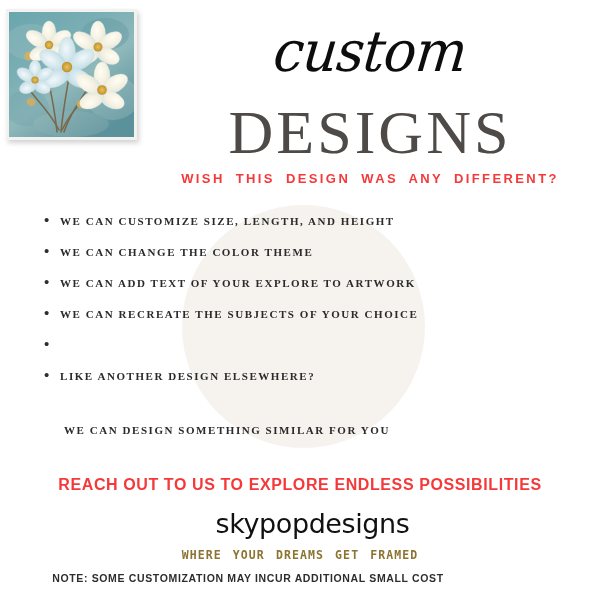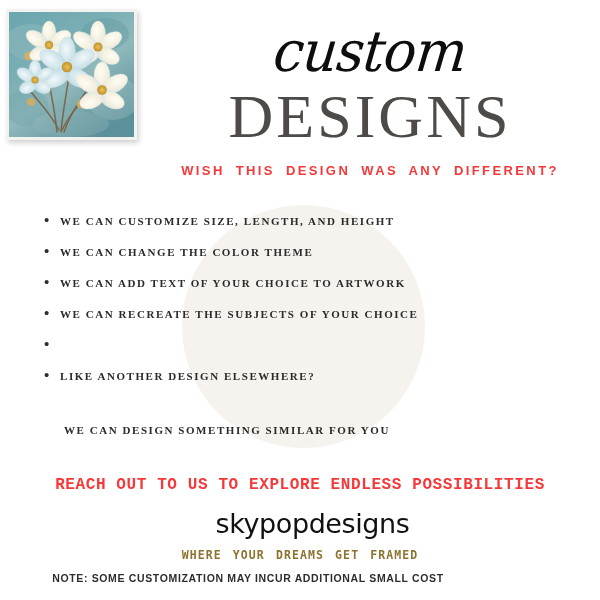--- a/index.html
+++ b/index.html
@@ -70,31 +70,31 @@
     margin-top: 25px;
     transform: skewX(-6deg) scaleY(1.05);
     font-weight: 400;
   }
   #main-designs {
     font-family: "Liberation Serif", "DejaVu Serif", serif;
     font-size: 62px;
     line-height: 1;
     color: #4d4a48;
     letter-spacing: 3px;
-    margin-top: 6px;
+    margin-top: 22px;
     font-weight: 400;
   }
   #subtitle-red {
     font-family: "Liberation Sans", sans-serif;
     font-size: 13px;
     font-weight: 700;
     color: #f5393a;
     letter-spacing: 2.4px;
     word-spacing: 5px;
-    margin-top: 16px;
+    margin-top: 8px;
   }
 
   
   #feature-list {
     position: absolute;
     left: 44px;
     top: 212px;
     width: 545px;
     z-index: 2;
   }
@@ -120,21 +120,21 @@
   .feature-row.continuation .feature-bullet { visibility: hidden; }
   .feature-row.continuation .feature-text { padding-left: 4px; margin-top: 26px; }
 
   
   #cta-red {
     position: absolute;
     left: 0;
     top: 476px;
     width: 600px;
     text-align: center;
-    font-family: Liberation Mono, monospace;
+    font-family: Liberation Sans, sans-serif;
     font-size: 16px;
     font-weight: 700;
     color: #f5393a;
     letter-spacing: 0.6px;
     z-index: 2;
   }
 
   
   #brand-block {
     position: absolute;
@@ -302,21 +302,21 @@
     <div class="feature-row">
       <span class="feature-bullet">•</span>
       <span class="feature-text">WE CAN CUSTOMIZE SIZE, LENGTH, AND HEIGHT</span>
     </div>
     <div class="feature-row">
       <span class="feature-bullet">•</span>
       <span class="feature-text">WE CAN CHANGE THE COLOR THEME</span>
     </div>
     <div class="feature-row">
       <span class="feature-bullet">•</span>
-      <span class="feature-text">WE CAN ADD TEXT OF YOUR CHOICE TO ARTWORK</span>
+      <span class="feature-text">WE CAN ADD TEXT OF YOUR EXPLORE TO ARTWORK</span>
     </div>
     <div class="feature-row">
       <span class="feature-bullet">•</span>
       <span class="feature-text">WE CAN RECREATE THE SUBJECTS OF YOUR CHOICE</span>
     </div>
     <div class="feature-row">
       <span class="feature-bullet">•</span>
     </div>
     <div class="feature-row">
       <span class="feature-bullet">•</span>

